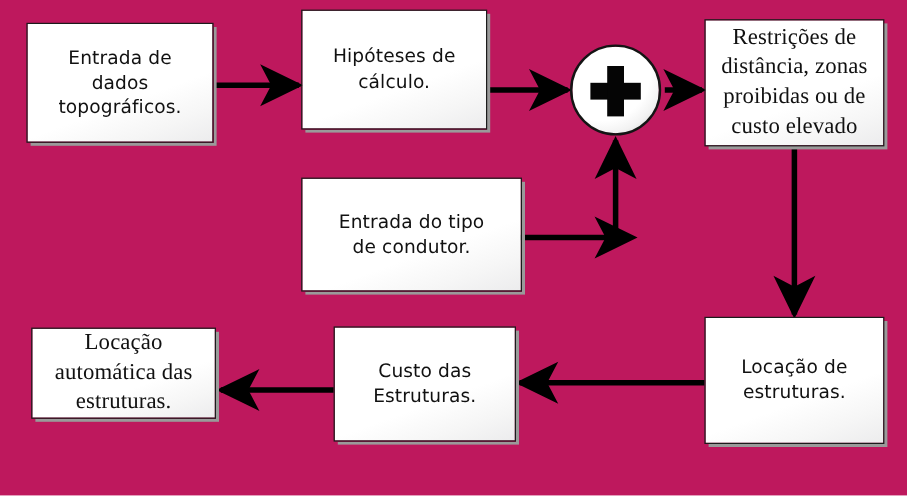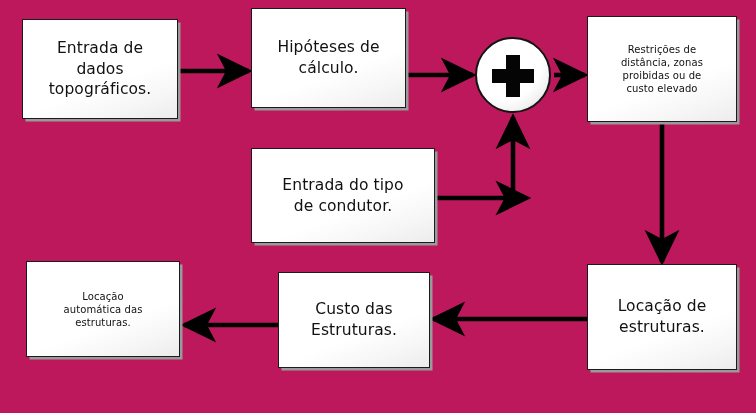--- a/index.html
+++ b/index.html
@@ -41,22 +41,23 @@
     letter-spacing: 0.1px;
     padding: 2px 6px;
     z-index: 2;
   }
   .node .label {
     display: block;
     width: 100%;
     white-space: pre-line;
   }
   .node.small-text {
-    font-size: 10px;
+    font-size: 19px;
     line-height: 1.3;
+    font-family: Liberation Serif, serif;
   }
   
   #plus-node {
     position: absolute;
     width: 76px;
     height: 76px;
     z-index: 3;
   }
   #plus-node .circle {
     position: absolute;
@@ -159,19 +160,19 @@
   <div class="node" id="node-selecao" style="left:587px; top:264px; width:150px; height:106px;">
     <span class="label">Locação de
 estruturas.</span>
   </div>
 
   <div class="node" id="node-custo" style="left:278px; top:272px; width:152px; height:96px;align-items:center;">
     <span class="label">Custo das
 Estruturas.</span>
   </div>
 
-  <div class="node small-text" id="node-locacao" style="left:26px; top:261px; width:154px; height:96px;">
+  <div class="node small-text" id="node-locacao" style="left:26px; top:273px; width:154px; height:76px;">
     <span class="label">Locação
 automática das
 estruturas.</span>
   </div>
 
 </div>
 
 </body></html>

